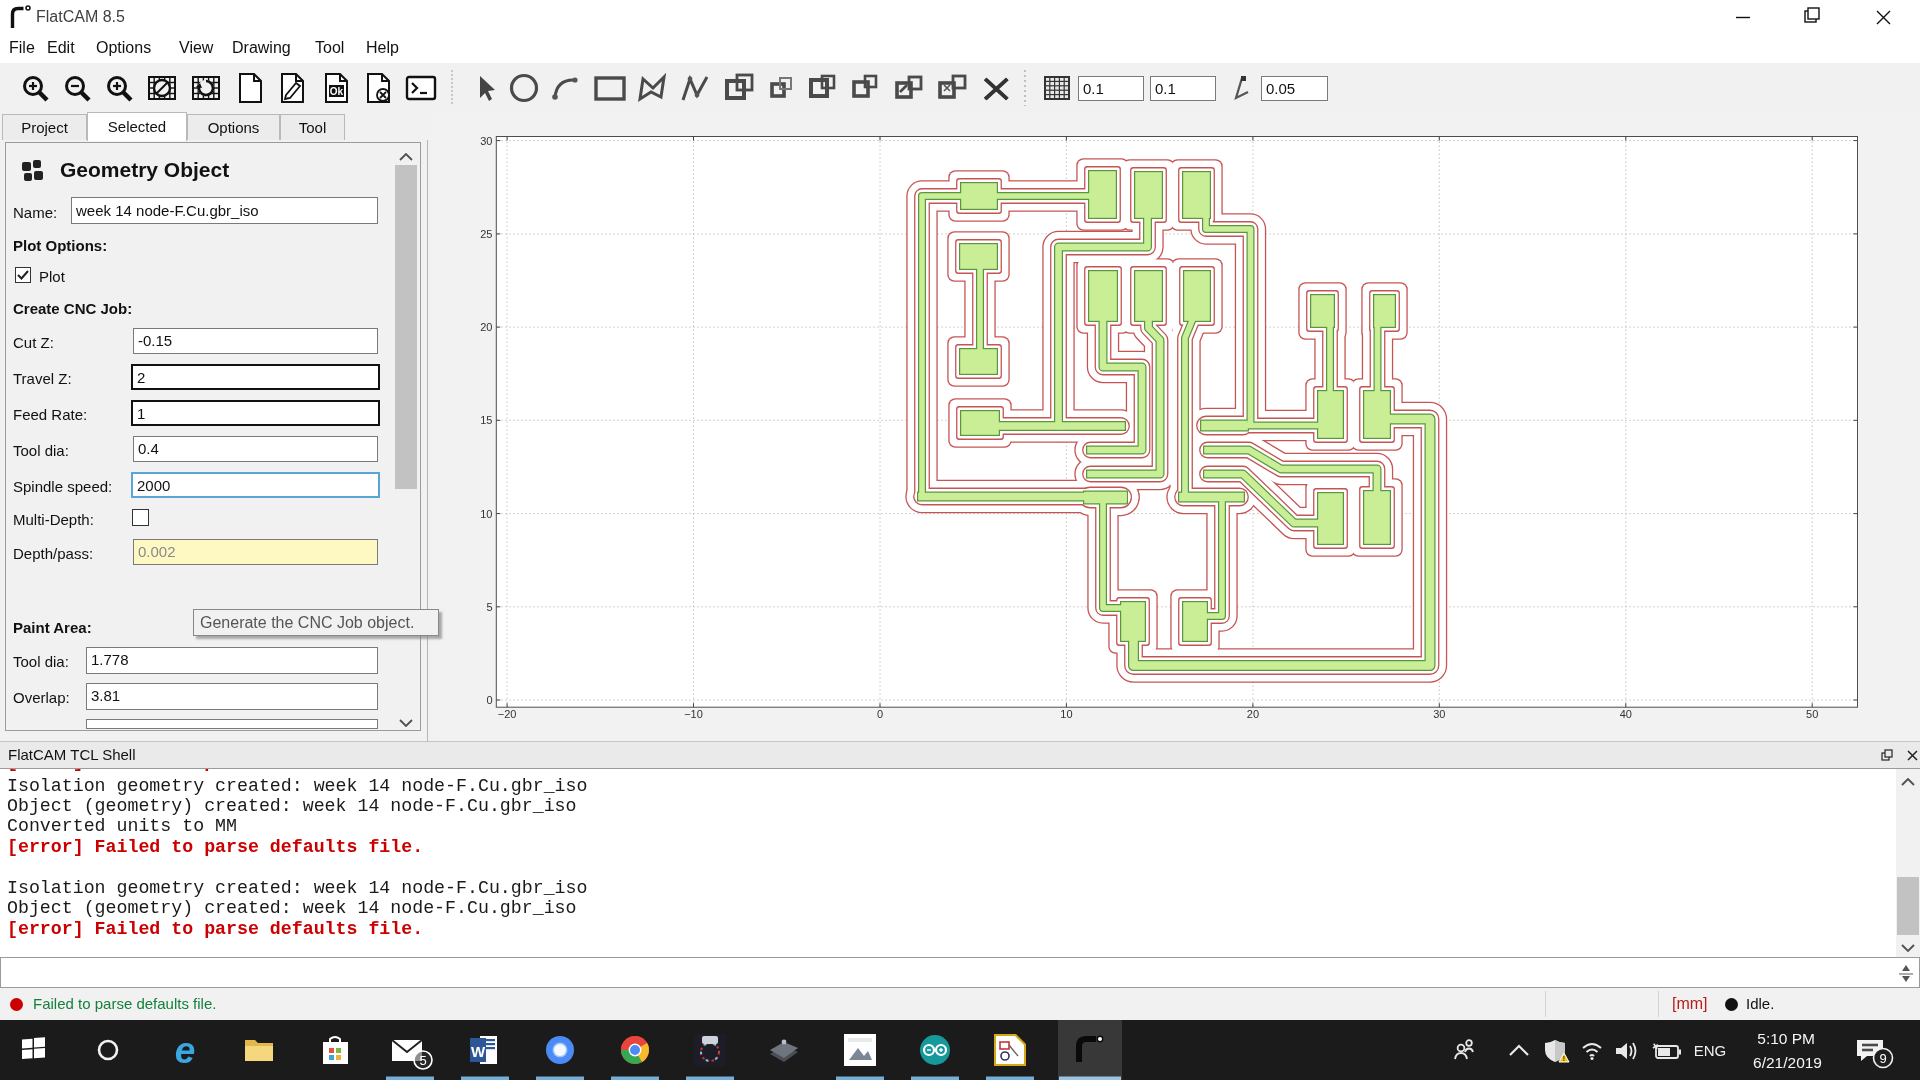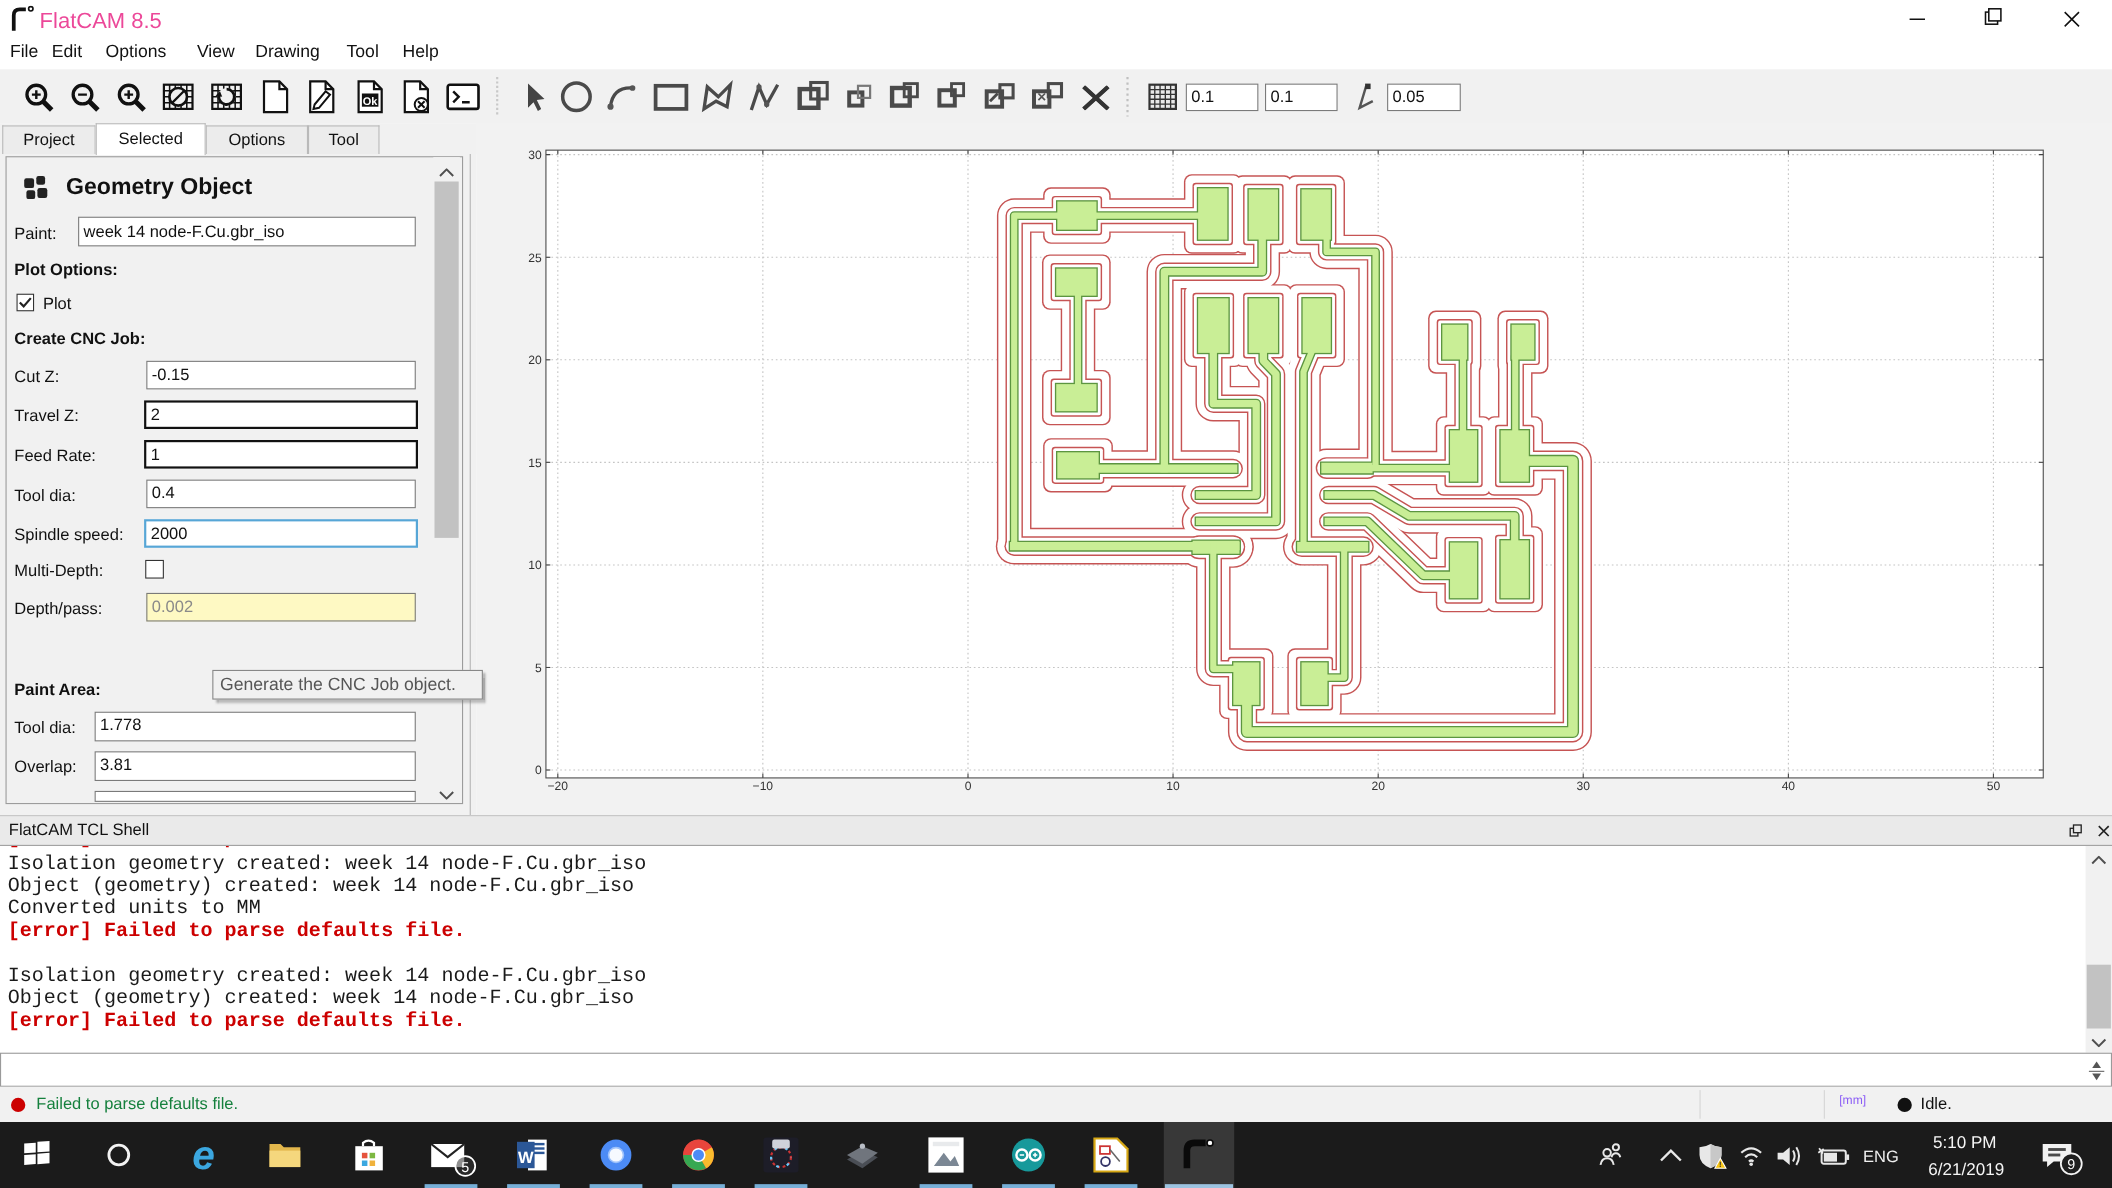--- a/index.html
+++ b/index.html
@@ -1,18 +1,18 @@
 <!DOCTYPE html>
 <html><head><meta charset="utf-8">
 <style>
 * { margin:0; padding:0; box-sizing:border-box; }
 html,body { width:1920px; height:1080px; overflow:hidden; font-family:"Liberation Sans", sans-serif; background:#fff; }
 .abs { position:absolute; }
 #titlebar { left:0; top:0; width:1920px; height:35px; background:#fff; }
-#title-text { left:36px; top:8px; font-size:20px; color:#ec4899; }
+#title-text { left:36px; top:8px; font-size:16px; color:#404040; }
 #menubar { left:0; top:35px; width:1920px; height:28px; background:#fff; font-size:16px; color:#111;padding-left:40px; }
 .mi { position:absolute; top:4px; }
 #toolbar { left:0; top:63px; width:1920px; height:49px; background:#f1f1f1; }
 #tabrow { left:0; top:112px; width:1920px; height:28px; background:#f1f1f1; }
 .tab { position:absolute; top:2px; height:26px; background:#ececec; border:1px solid #b9b9b9; border-bottom:none; font-size:15px; color:#111; text-align:center; line-height:25px; }
 .tab.active { background:#fff; top:0px; height:29px; line-height:28px; z-index:3; }
 #leftpanel { left:0; top:140px; width:433px; height:601px; background:#f1f1f1; }
 #panelframe { position:absolute; left:5px; top:2px; width:416px; height:589px; border:1px solid #9c9c9c; background:#f1f1f1; }
 .lbl { position:absolute; left:13px; font-size:15px; color:#111; }
 .inp { position:absolute; background:#fff; border:1px solid #7a7a7a; font-size:15px; color:#111; padding-left:4px; line-height:24px; }
@@ -200,21 +200,21 @@
 </div>
 <div class="abs" id="leftpanel">
  <div id="panelframe"></div>
  <svg class="abs" style="left:20px;top:20px" width="30" height="28" viewBox="0 0 30 28">
       <rect x="2" y="2" width="9" height="9" rx="2" fill="#222"></rect>
       <rect x="13" y="0" width="8" height="8" rx="2" fill="#222"></rect>
       <rect x="4" y="13" width="8" height="8" rx="2" fill="#222"></rect>
       <rect x="14" y="11" width="9" height="9" rx="2" fill="#222"></rect>
     </svg>
  <div class="abs" style="left:60px;top:18px;font-size:21px;font-weight:bold;color:#111">Geometry Object</div>
- <div class="lbl" style="top:64px">Paint:</div>
+ <div class="lbl" style="top:64px">Name:</div>
  <div class="inp" style="left:71px;top:57px;width:307px;height:27px;line-height:25px">week 14 node-F.Cu.gbr_iso</div>
  <div class="lbl" style="top:97px;font-weight:bold">Plot Options:</div>
  <div class="abs" style="left:15px;top:127px;width:16px;height:16px;border:1px solid #333;background:#fff">
    <svg width="14" height="14" viewBox="0 0 14 14">
         <path d="M2,7 L5.5,10.5 L12,3" fill="none" stroke="#222" stroke-width="2"></path>
       </svg>
  </div>
  <div class="lbl" style="left:39px;top:128px">Plot</div>
  <div class="lbl" style="top:160px;font-weight:bold">Create CNC Job:</div>
  <div class="lbl" style="top:194px">Cut Z:</div>
@@ -578,21 +578,21 @@
       <path d="M12,5 l4,6 h-8 z" fill="#555"></path>
       <line x1="5" y1="14" x2="19" y2="14" stroke="#777" stroke-width="1.2"></line>
       <path d="M12,22 l-4,-6 h8 z" fill="#555"></path>
     </svg>
 </div>
 <div class="abs" id="statusbar">
  <div class="abs" style="left:10px;top:10px;width:13px;height:13px;border-radius:50%;background:#c00"></div>
  <div class="abs" style="left:33px;top:7px;font-size:15px;color:#15803d">Failed to parse defaults file.</div>
  <div class="abs" style="left:1545px;top:3px;width:1px;height:26px;background:#d5d5d5"></div>
  <div class="abs" style="left:1658px;top:3px;width:1px;height:26px;background:#d5d5d5"></div>
- <div class="abs" style="left:1672px;top:7px;font-size:11px;color:#8b5cf6">[mm]</div>
+ <div class="abs" style="left:1672px;top:7px;font-size:16px;color:#b91c1c">[mm]</div>
  <div class="abs" style="left:1725px;top:10px;width:13px;height:13px;border-radius:50%;background:#111"></div>
  <div class="abs" style="left:1746px;top:7px;font-size:15px;color:#111">Idle.</div>
 </div>
 <div class="abs" id="taskbar">
  <svg class="abs" style="left:0;top:-1020px" width="1920" height="1080" viewBox="0 0 1920 1080">
  <g transform="translate(22,1038)" fill="#fff">
         <rect x="0" y="1.5" width="10.5" height="9" transform="skewY(-4)"></rect>
         <rect x="12" y="0.8" width="11" height="9.6" transform="skewY(-4)"></rect>
         <rect x="0" y="12" width="10.5" height="9" transform="skewY(-4)"></rect>
         <rect x="12" y="11.6" width="11" height="9.6" transform="skewY(-4)"></rect>

